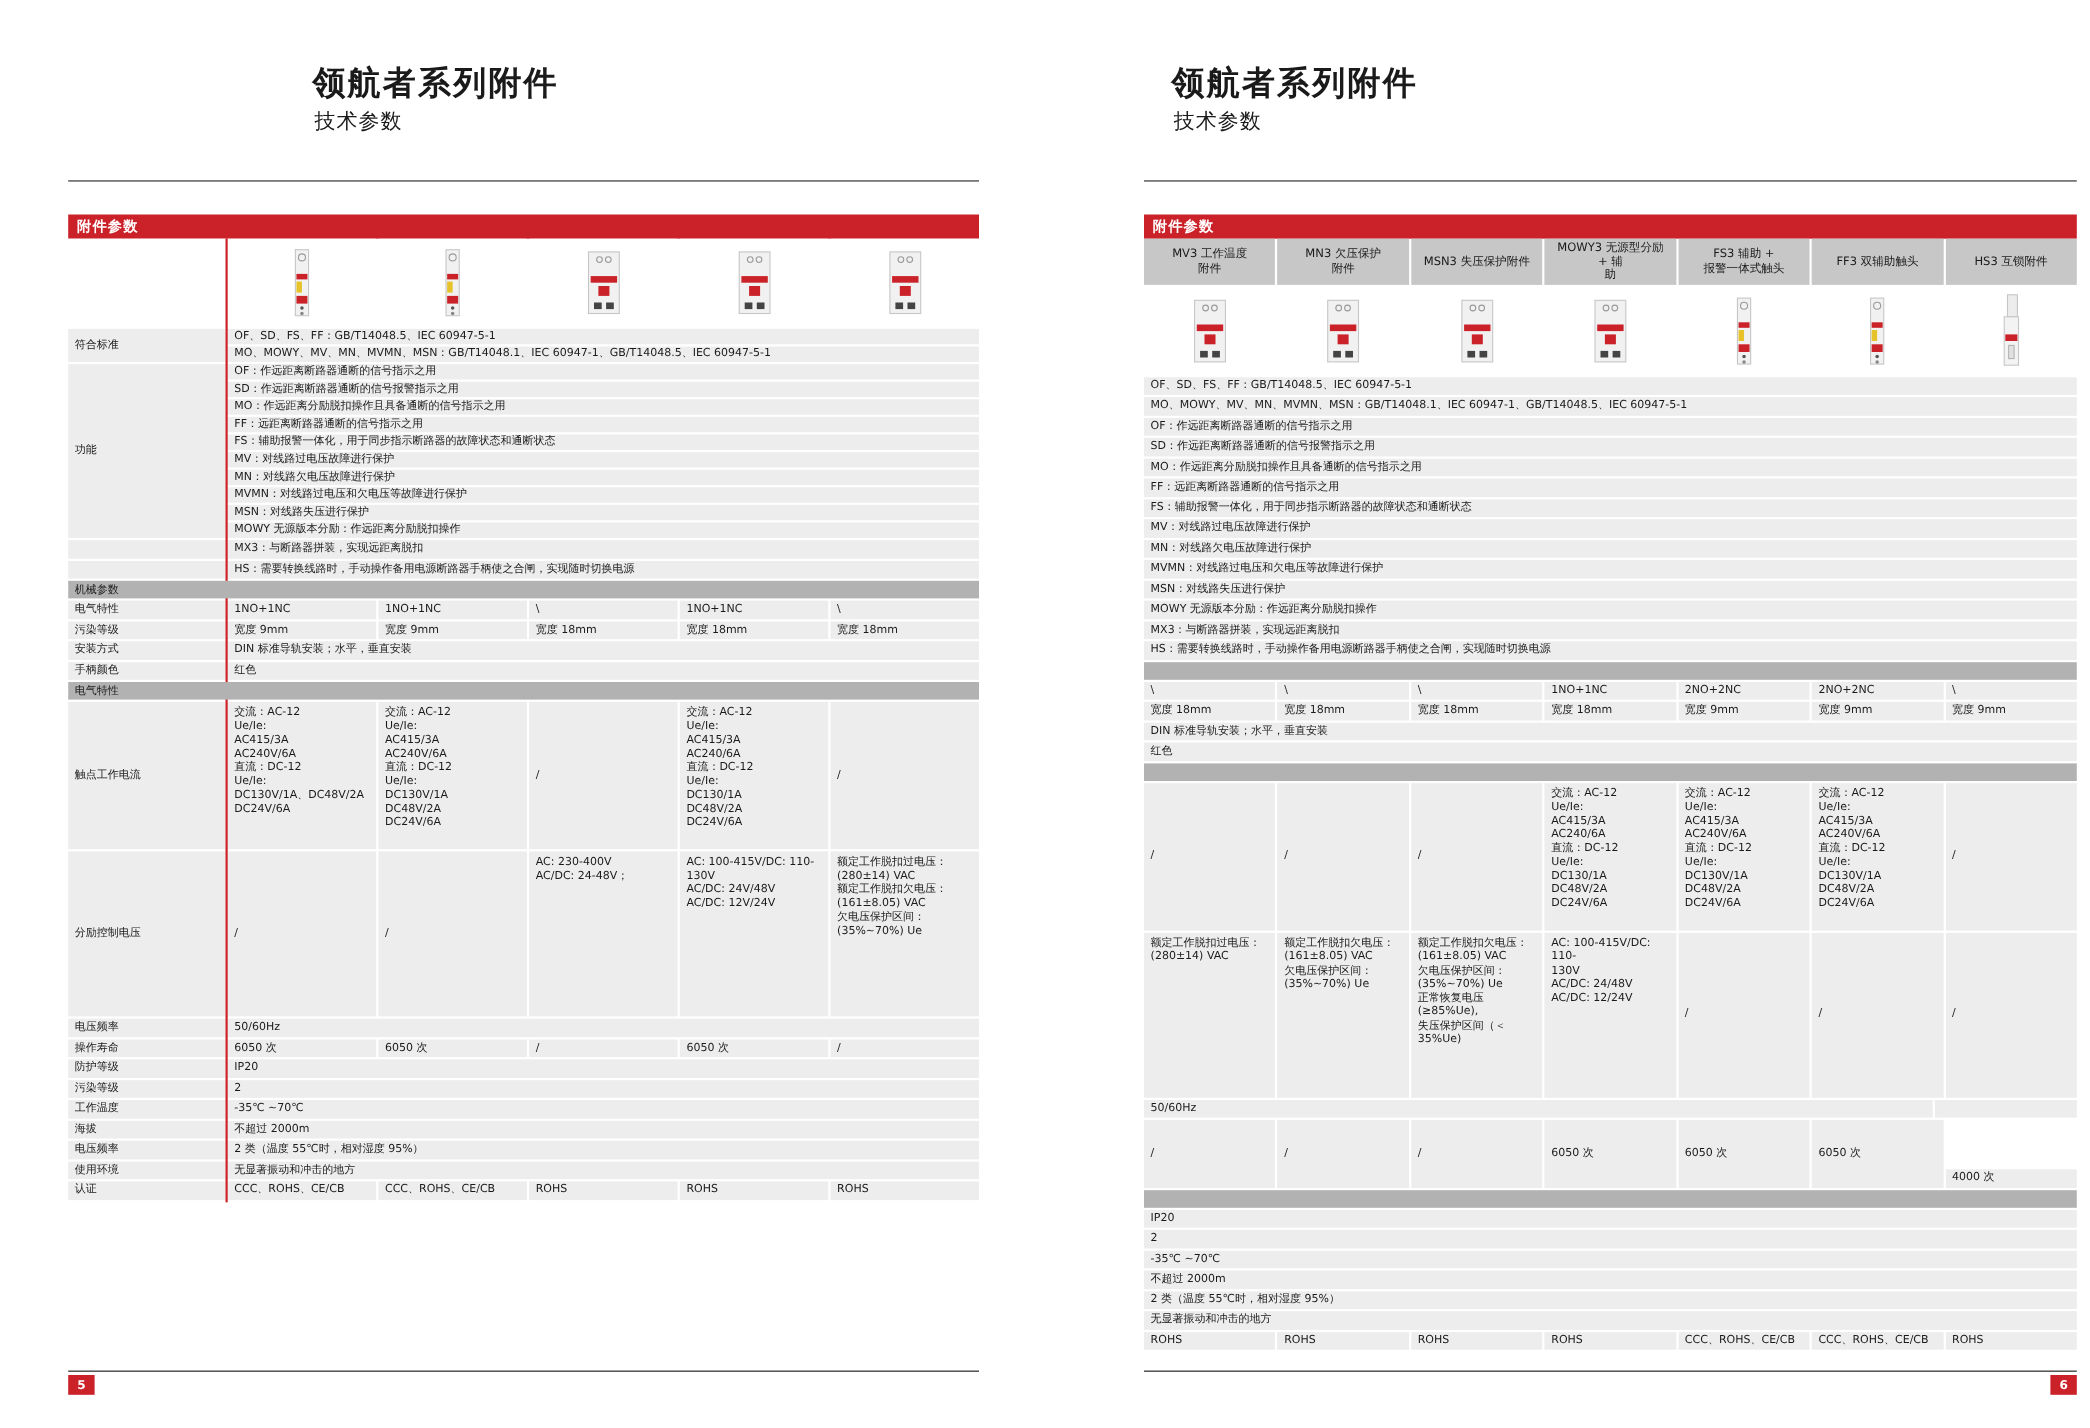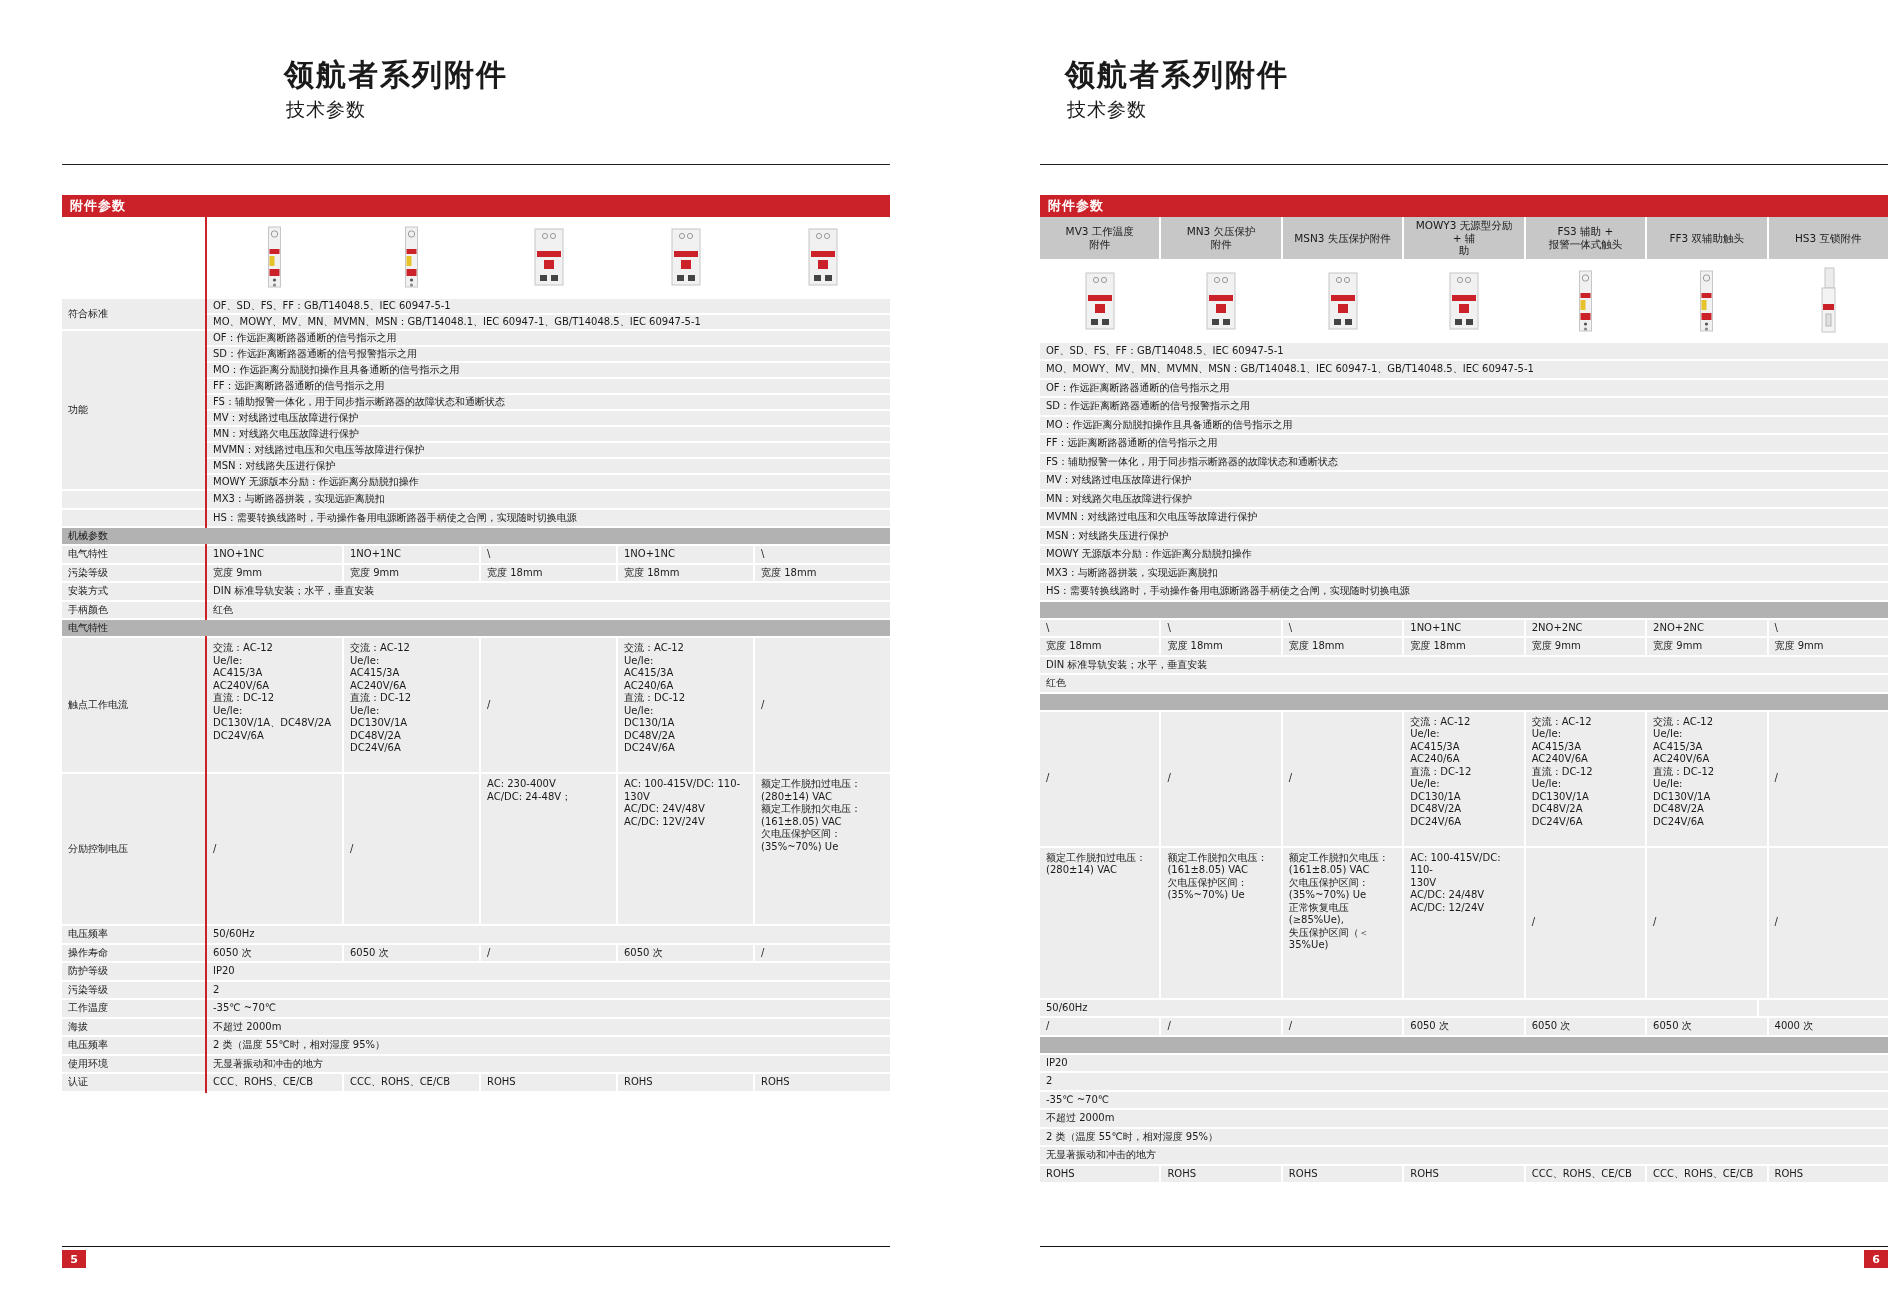--- a/index.html
+++ b/index.html
@@ -461,21 +461,21 @@
         <div class="cell data-cell" style="flex-grow: 6;">50/60Hz</div>
         <div class="cell data-cell" style="flex-grow: 1;"></div>
       </div>
       <div class="row">
         <div class="cell data-cell" style="flex-grow: 1;">/</div>
         <div class="cell data-cell" style="flex-grow: 1;">/</div>
         <div class="cell data-cell" style="flex-grow: 1;">/</div>
         <div class="cell data-cell" style="flex-grow: 1;">6050 次</div>
         <div class="cell data-cell" style="flex-grow: 1;">6050 次</div>
         <div class="cell data-cell" style="flex-grow: 1;">6050 次</div>
-        <div class="cell data-cell" style="flex-grow: 1;">4000 次</div>
+        <div class="cell data-cell" style="flex-grow: 1; margin-top: 45px;">4000 次</div>
       </div>
       <div class="section-band"></div>
       <div class="row">
         <div class="cell full-cell">IP20</div>
       </div>
       <div class="row">
         <div class="cell full-cell">2</div>
       </div>
       <div class="row">
         <div class="cell full-cell">-35℃ ~70℃</div>

